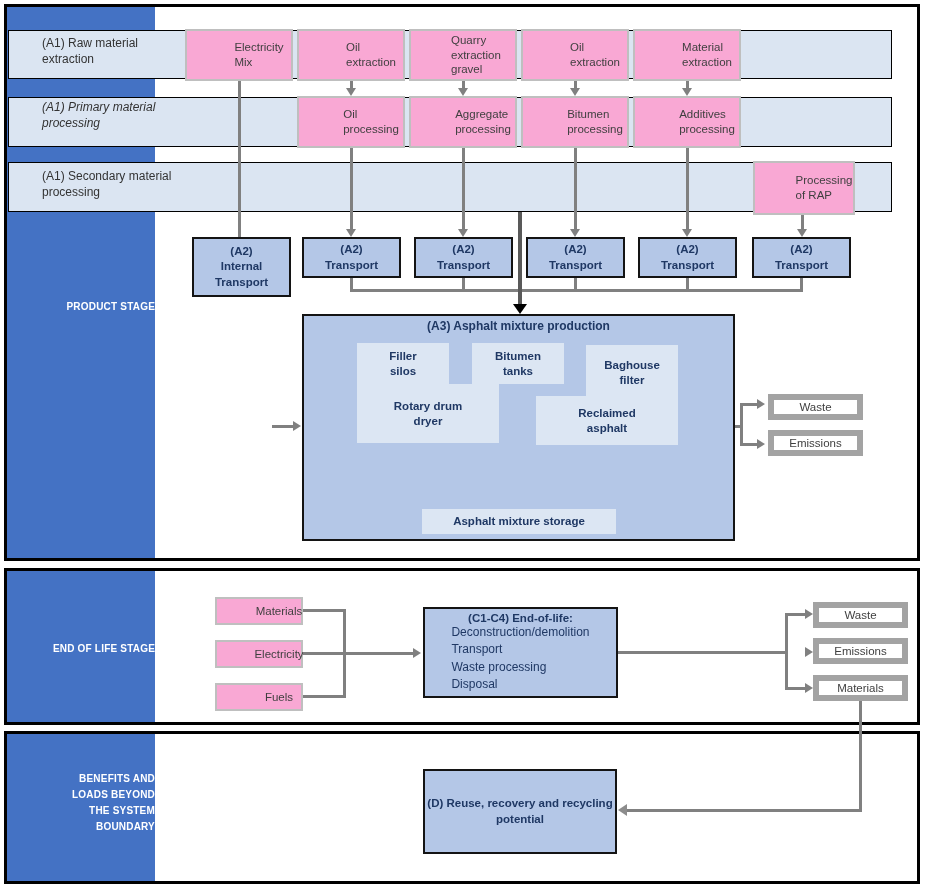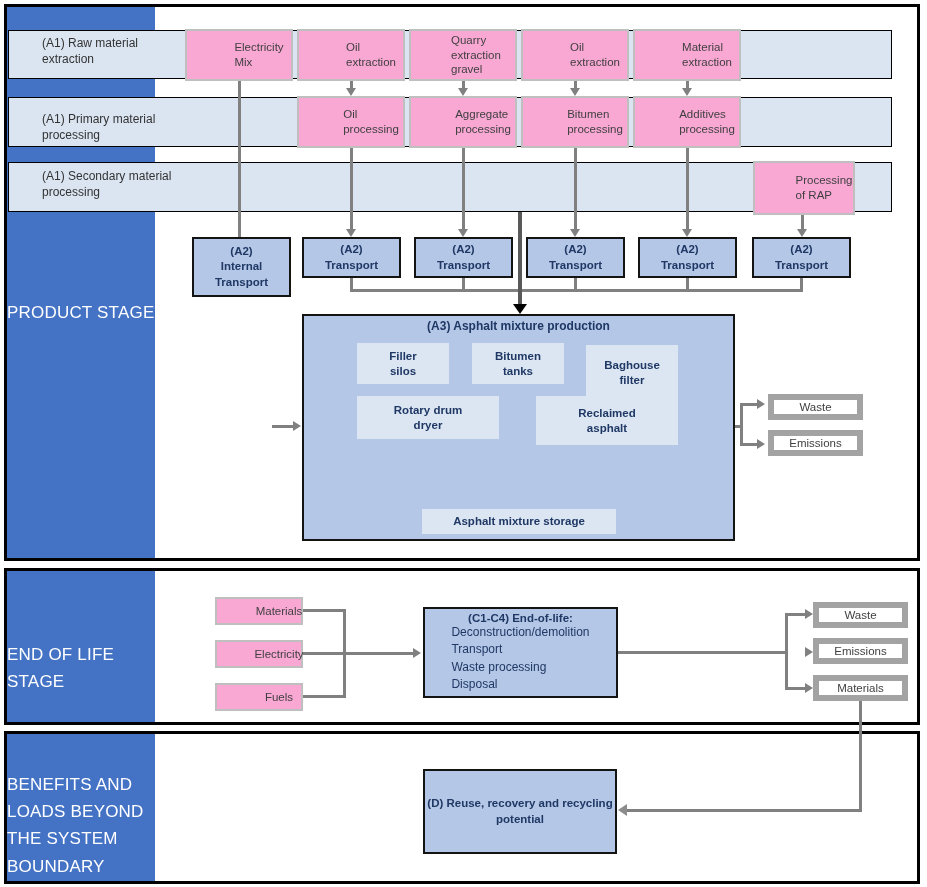--- a/index.html
+++ b/index.html
@@ -1,21 +1,21 @@
 <!DOCTYPE html>
 <html><head>
 <meta charset="utf-8">
 <style>
   html,body { margin:0; padding:0; background:#fff; }
   .canvas { position:relative; width:927px; height:887px; background:#fff;
             font-family:"Liberation Sans", sans-serif; overflow:hidden; }
   .abs { position:absolute; box-sizing:border-box; }
   .frame { border:3px solid #000; background:#fff; }
   .sidebar { background:#4472C4; }
-  .sidebar-label { color:#fff; font-weight:normal; font-size:17px; text-align:left;
+  .sidebar-label { color:#fff; font-weight:bold; font-size:10px; text-align:right;
                    white-space:pre-line; line-height:1.6; letter-spacing:.2px; }
   .band { background:#DBE5F2; border:1.5px solid #000; }
   .band-label { font-size:12px; color:#333; line-height:1.3; white-space:pre-line;margin-left:24px; }
   .wbox { background:#f9a8d4; border:2px solid #BFBFBF; color:#3f3f3f;
           display:flex; align-items:center; justify-content:center; text-align:left;
           font-size:11.5px; white-space:pre-line; line-height:1.3;padding-left:40px; }
   .bluebox { background:#B4C7E7; border:2px solid #141414; color:#1F3864; font-weight:bold;
              display:flex; align-items:center; justify-content:center; text-align:center;
              font-size:11.5px; white-space:pre-line; line-height:1.35; }
   .inner { background:#DCE6F3; color:#1F3864; font-weight:bold;
@@ -44,21 +44,21 @@
 
   <div class="abs frame" style="left:4px; top:4px; width:916px; height:557px;"></div>
   <div class="abs sidebar" style="left:7px; top:7px; width:148px; height:551px;"></div>
   <div class="abs sidebar-label" style="left:7px; top:299px; width:148px;">PRODUCT STAGE</div>
 
   <div class="abs band" style="left:8px; top:30px; width:884px; height:49px;"></div>
   <div class="abs band-label" style="left:18px; top:36px; width:170px;">(A1) Raw material
 extraction</div>
 
   <div class="abs band" style="left:8px; top:97px; width:884px; height:50px;"></div>
-  <div class="abs band-label" style="left:18px; top:112px; width:170px;">(A1) Primary material
+  <div class="abs band-label" style="left:18px; top:100px; width:170px;font-style:italic;">(A1) Primary material
 processing</div>
 
   <div class="abs band" style="left:8px; top:162px; width:884px; height:50px;"></div>
   <div class="abs band-label" style="left:18px; top:169px; width:180px;">(A1) Secondary material
 processing</div>
 
   <div class="abs wbox" style="left:185px; top:29px; width:108px; height:52px;">Electricity
 Mix</div>
   <div class="abs wbox" style="left:297px; top:29px; width:108px; height:52px;">Oil
 extraction</div>
@@ -128,21 +128,21 @@
   <div class="abs arr-d-big" style="left:513px; top:304px;"></div>
 
   <div class="abs" style="left:302px; top:314px; width:433px; height:227px; background:#B4C7E7; border:2px solid #141414; box-sizing:border-box;"></div>
   <div class="abs a3-title" style="left:302px; top:319px; width:433px;">(A3) Asphalt mixture production</div>
   <div class="abs inner" style="left:357px; top:343px; width:92px; height:41px;">Filler
 silos</div>
   <div class="abs inner" style="left:472px; top:343px; width:92px; height:41px;">Bitumen
 tanks</div>
   <div class="abs inner" style="left:586px; top:345px; width:92px; height:56px;">Baghouse
 filter</div>
-  <div class="abs inner" style="left:357px; top:396px; width:142px; height:43px;">Rotary drum
+  <div class="abs inner" style="left:357px; top:384px; width:142px; height:59px;">Rotary drum
 dryer</div>
   <div class="abs inner" style="left:536px; top:396px; width:142px; height:49px;">Reclaimed
 asphalt</div>
   <div class="abs inner" style="left:422px; top:509px; width:194px; height:25px;">Asphalt mixture storage</div>
 
   <div class="abs line" style="left:272px; top:425px; width:21px; height:3px;"></div>
   <div class="abs arr-r" style="left:293px; top:421px;"></div>
 
   <div class="abs line" style="left:735px; top:425px; width:8px; height:3px;"></div>
   <div class="abs line" style="left:740px; top:404px; width:3px; height:42px;"></div>

